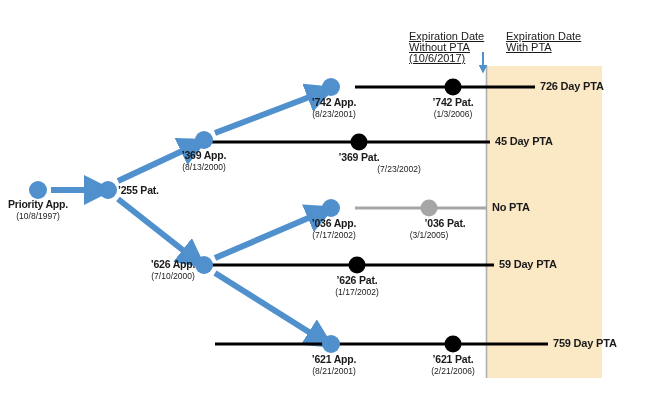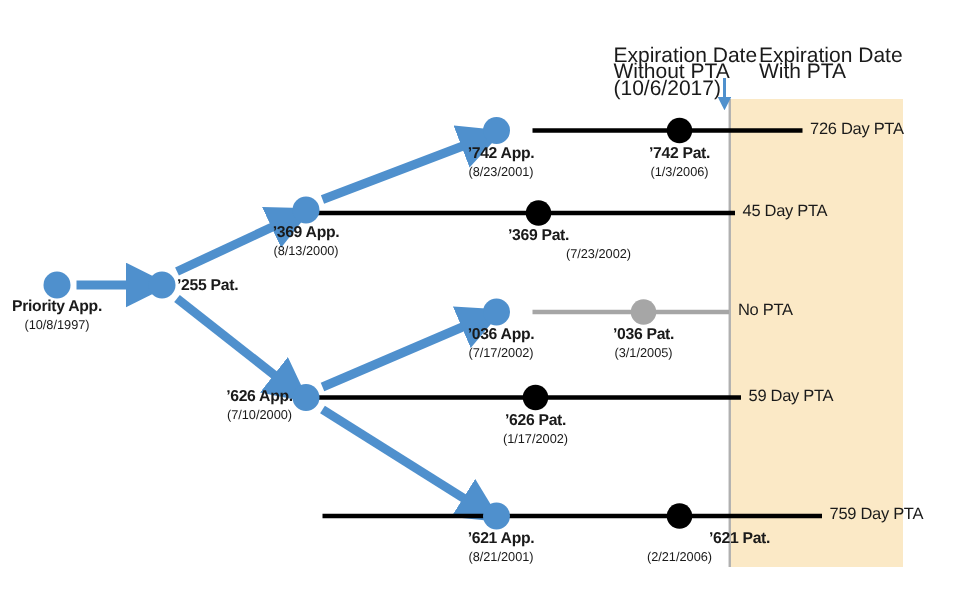--- a/index.html
+++ b/index.html
@@ -5,22 +5,22 @@
   html,body{margin:0;padding:0;}
   body{
     width:650px;height:401px;background:#ffffff;
     font-family:"Liberation Sans", sans-serif;
     position:relative;overflow:hidden;
   }
   #canvas{position:absolute;left:0;top:0;width:650px;height:401px;}
   .lbl{position:absolute;white-space:nowrap;color:#1a1a1a;}
   .node-name{font-size:10.5px;font-weight:bold;letter-spacing:-0.2px;}
   .node-date{font-size:8.5px;}
-  .hdr{font-size:14px;line-height:11px;text-align:left;}
-  .pta{font-size:11px;font-weight:normal;letter-spacing:-0.2px;}
+  .hdr{font-size:11px;line-height:11px;text-align:left;text-decoration:underline;}
+  .pta{font-size:11px;font-weight:bold;letter-spacing:-0.2px;}
   .center{text-align:center;transform:translateX(-50%);}
 </style>
 </head>
 <body>
 
 <svg id="canvas" viewBox="0 0 650 401" xmlns="http://www.w3.org/2000/svg">
   <defs>
     <marker id="bluearrow" markerWidth="5" markerHeight="5" refX="2.2" refY="2.5" orient="auto" markerUnits="strokeWidth">
       <path d="M0,0 L5,2.5 L0,5 z" fill="#4f90cd"></path>
     </marker>
@@ -92,26 +92,26 @@
 
 <div class="lbl node-name center" style="left:173px;top:258px;">’626 App.</div>
 <div class="lbl node-date center" style="left:173px;top:271px;">(7/10/2000)</div>
 
 <div class="lbl node-name center" style="left:357px;top:274px;">’626 Pat.</div>
 <div class="lbl node-date center" style="left:357px;top:287px;">(1/17/2002)</div>
 
 <div class="lbl node-name center" style="left:334px;top:217px;">’036 App.</div>
 <div class="lbl node-date center" style="left:334px;top:230px;">(7/17/2002)</div>
 
-<div class="lbl node-name center" style="left:429px;top:217px;">’036 Pat.</div>
+<div class="lbl node-name center" style="left:445px;top:217px;">’036 Pat.</div>
 <div class="lbl node-date center" style="left:429px;top:230px;">(3/1/2005)</div>
 
 <div class="lbl node-name center" style="left:334px;top:353px;">’621 App.</div>
 <div class="lbl node-date center" style="left:334px;top:366px;">(8/21/2001)</div>
 
-<div class="lbl node-name center" style="left:453px;top:353px;margin-left:40px;">’621 Pat.</div>
+<div class="lbl node-name center" style="left:453px;top:353px;">’621 Pat.</div>
 <div class="lbl node-date center" style="left:453px;top:366px;">(2/21/2006)</div>
 
 <div class="lbl pta" style="left:540px;top:80px;">726 Day PTA</div>
 <div class="lbl pta" style="left:495px;top:135px;">45 Day PTA</div>
 <div class="lbl pta" style="left:492px;top:201px;text-align:right;">No PTA</div>
 <div class="lbl pta" style="left:499px;top:258px;text-align:right;">59 Day PTA</div>
 <div class="lbl pta" style="left:553px;top:337px;">759 Day PTA</div>
 
 </body></html>

